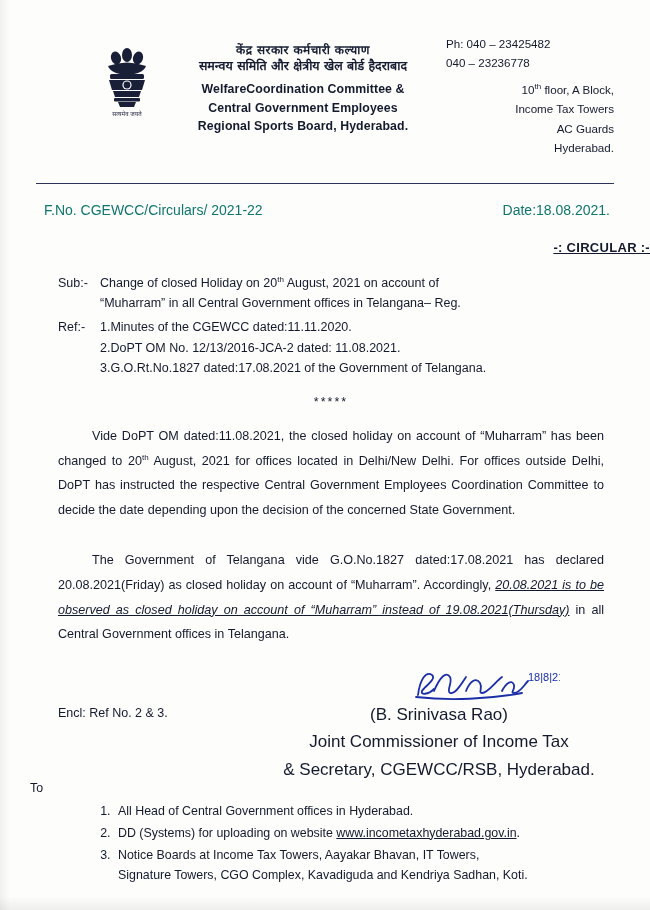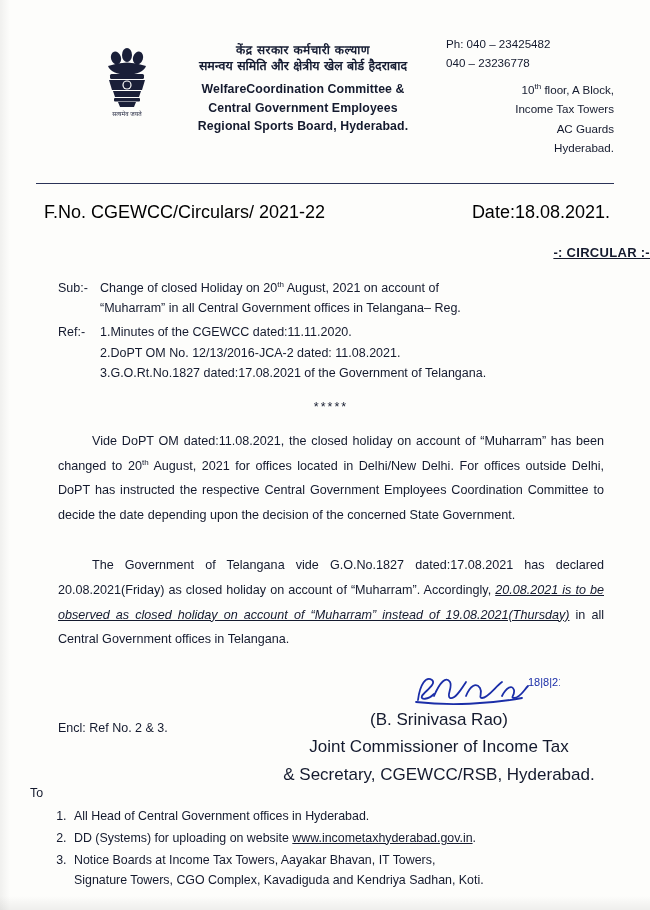--- a/index.html
+++ b/index.html
@@ -85,22 +85,22 @@
     border-top: 1.2px solid #2b3358;
     margin: 26px 36px 0 36px;
   }
 
   
   .refrow {
     display: flex;
     justify-content: space-between;
     align-items: baseline;
     padding: 18px 40px 0 44px;
-    font-size: 18px;
-    color: #000000;
+    font-size: 14px;
+    color: #0f766e;
   }
   .circular-title {
     text-align: right;
     margin-top: 22px;
     font-size: 13px;
     font-weight: 700;
     letter-spacing: 0.3px;
   }
   .circular-title span.u { text-decoration: underline; }
 
@@ -153,21 +153,21 @@
 
   
   .sig-area {
     margin-top: 22px;
     position: relative;
     height: 96px;
   }
   .encl {
     position: absolute;
     left: 0;
-    top: 44px;
+    top: 34px;
     font-size: 12.5px;
   }
   .sign-img {
     position: absolute;
     right: 44px;
     top: -4px;
     width: 150px;
     height: 40px;
   }
   .sig-block {
@@ -188,20 +188,21 @@
   }
   .to-label { margin-left: 4px; }
   ol.to-list {
     margin: 6px 0 0 0;
     padding-left: 44px;
     line-height: 1.62;
   }
   ol.to-list li {
     margin-bottom: 2px;
     padding-left: 4px;
+    margin-left: 44px;
   }
   .u-link { text-decoration: underline; }
   .noindent-cont { display: block; }
 
   
   .scan-edge-l {
     position: absolute; left: 0; top: 0; width: 10px; height: 910px;
     background: linear-gradient(to right, rgba(0,0,0,0.05), rgba(0,0,0,0));
     pointer-events: none;
   }

